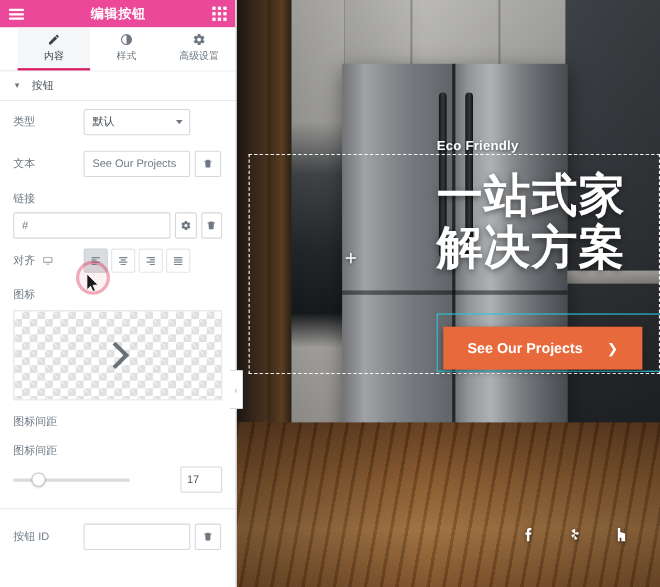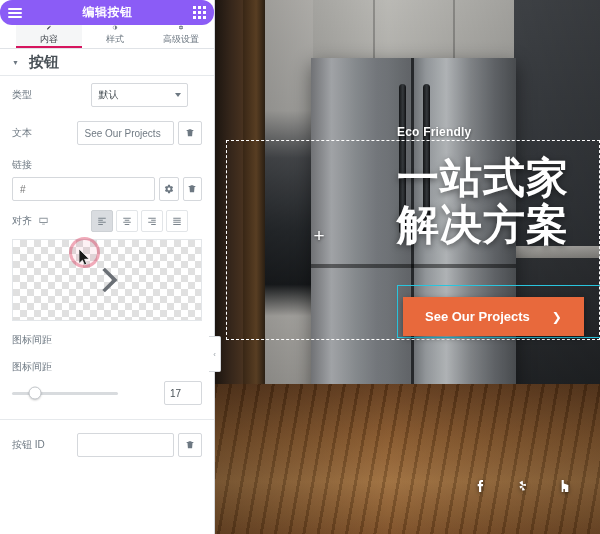--- a/index.html
+++ b/index.html
@@ -128,54 +128,53 @@
   
   #panel {
     position: absolute; left: 0; top: 0;
     width: 215px; height: 534px;
     background: #ffffff;
     border-right: 1px solid #d5d8dc;
     display: flex; flex-direction: column;
     overflow: hidden;
   }
   #panel-header {
-    height: 25px; background: #8b5cf6;
+    height: 25px; background: #ec4899;
     display: flex; align-items: center; justify-content: space-between;
     padding: 0 8px;
     color: #fff;
-    border-radius: 12px;
   }
   #panel-header .ptitle { font-size: 12px; font-weight: bold; letter-spacing: .5px; }
   .hamburger { width: 14px; display: flex; flex-direction: column; gap: 2px; }
   .hamburger i { display:block; height: 2px; background: #fff; border-radius: 1px; }
   .appsgrid { display: grid; grid-template-columns: repeat(3,3px); grid-template-rows: repeat(3,3px); gap: 2px; }
   .appsgrid i { display:block; width:3px; height:3px; background:#fff; }
 
-  #tabs { display: flex; height: 24px; border-bottom: 1px solid #e0e3e7; background: #fff; padding-left: 16px; }
+  #tabs { display: flex; height: 40px; border-bottom: 1px solid #e0e3e7; background: #fff; padding-left: 16px; }
   .tab {
     flex: 1; display: flex; flex-direction: column; align-items: center; justify-content: center;
     gap: 3px; font-size: 9px; color: #6d7882; cursor: default;
     border-bottom: 2px solid transparent; background: #fff;
   }
   .tab.active { color: #3f444b; background: #f5f6f7; border-bottom-color: #d6155e; }
   .tab svg { width: 12px; height: 12px; }
 
   #section-bar {
     height: 27px; display: flex; align-items: center; gap: 10px;
     padding: 0 12px; border-bottom: 1px solid #e6e9ec; background: #fff;
   }
   #section-bar .caret { font-size: 7px; color: #6d7882; }
-  #section-bar .stitle { font-size: 15px; font-weight: bold; color: #495157; }
+  #section-bar .stitle { font-size: 10px; font-weight: normal; color: #495157; }
 
   #controls { flex: 1; overflow: hidden; background: #fff; }
   .ctrl { display: flex; align-items: center; padding: 7px 12px; gap: 8px; }
   .ctrl .lbl { font-size: 10px; color: #6d7882; flex: 0 0 56px; display: flex; align-items: center; gap: 6px; }
   .ctrl-stack { display: block; padding: 6px 12px 2px; }
   .ctrl-stack .lbl { font-size: 10px; color: #6d7882; margin-bottom: 5px; display:block; }
-  .field-row { display: flex; align-items: center; gap: 4px; flex: 1; justify-content: center; }
+  .field-row { display: flex; align-items: center; gap: 4px; flex: 1; justify-content: flex-start; }
 
   select.sel, .fakeselect {
     appearance: none;
     background: #fff; border: 1px solid #d5d8dc; border-radius: 2px;
     font-size: 10px; color: #495157; height: 24px;
     padding: 0 20px 0 7px; width: 97px;
     font-family: inherit;
     position: relative;
   }
   .selwrap { position: relative; }
@@ -430,20 +429,23 @@
           <div class="alignbtn">
             <svg viewBox="0 0 24 24">
               <path d="M3 4h18v2.4H3V4zm0 5h18v2.4H3V9zm0 5h18v2.4H3V14zm0 5h18v2.4H3V19z"></path>
             </svg>
           </div>
         </div>
       </div>
     </div>
 
 
+    <div class="ctrl-stack">
+      <span class="lbl">图标</span>
+    </div>
     <div id="icon-preview">
       <svg viewBox="0 0 24 24">
         <path d="M8 3.5L10.2 1.4 21 12 10.2 22.6 8 20.5 16.5 12z"></path>
       </svg>
     </div>
 
     <div class="ctrl" style="padding-top:12px">
       <span class="lbl" style="flex:0 0 78px">图标间距</span>
     </div>
 

